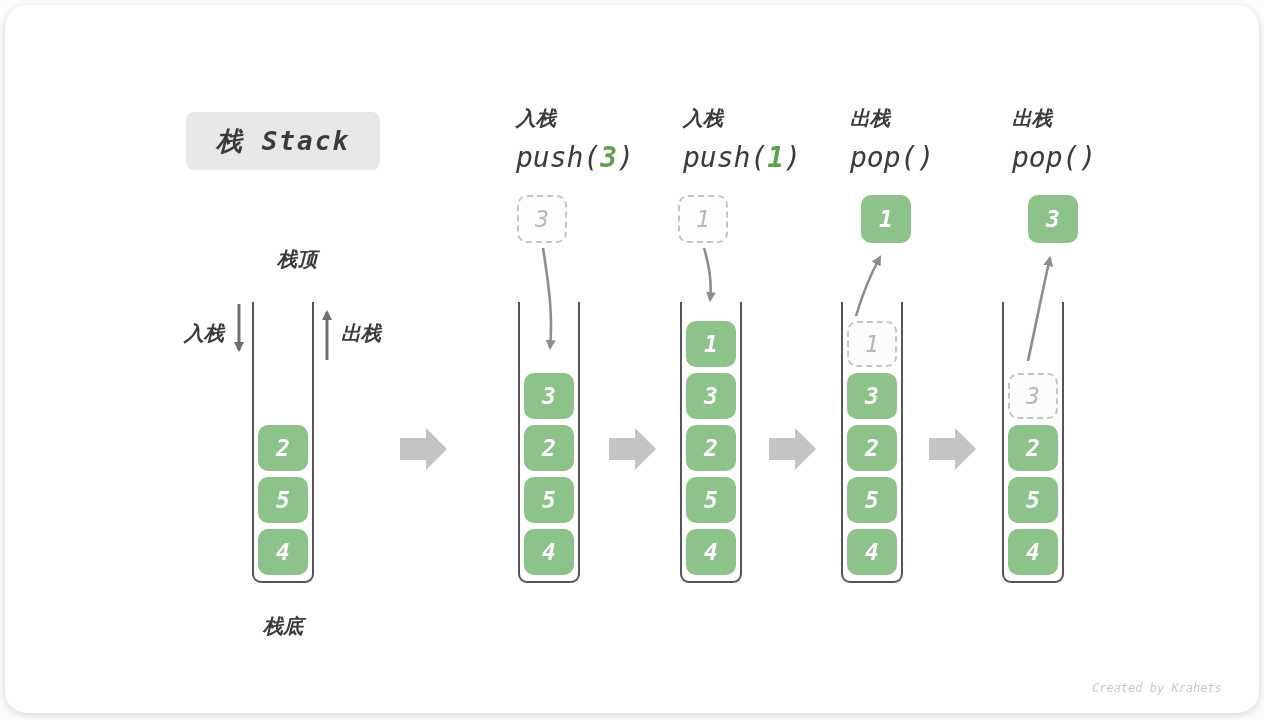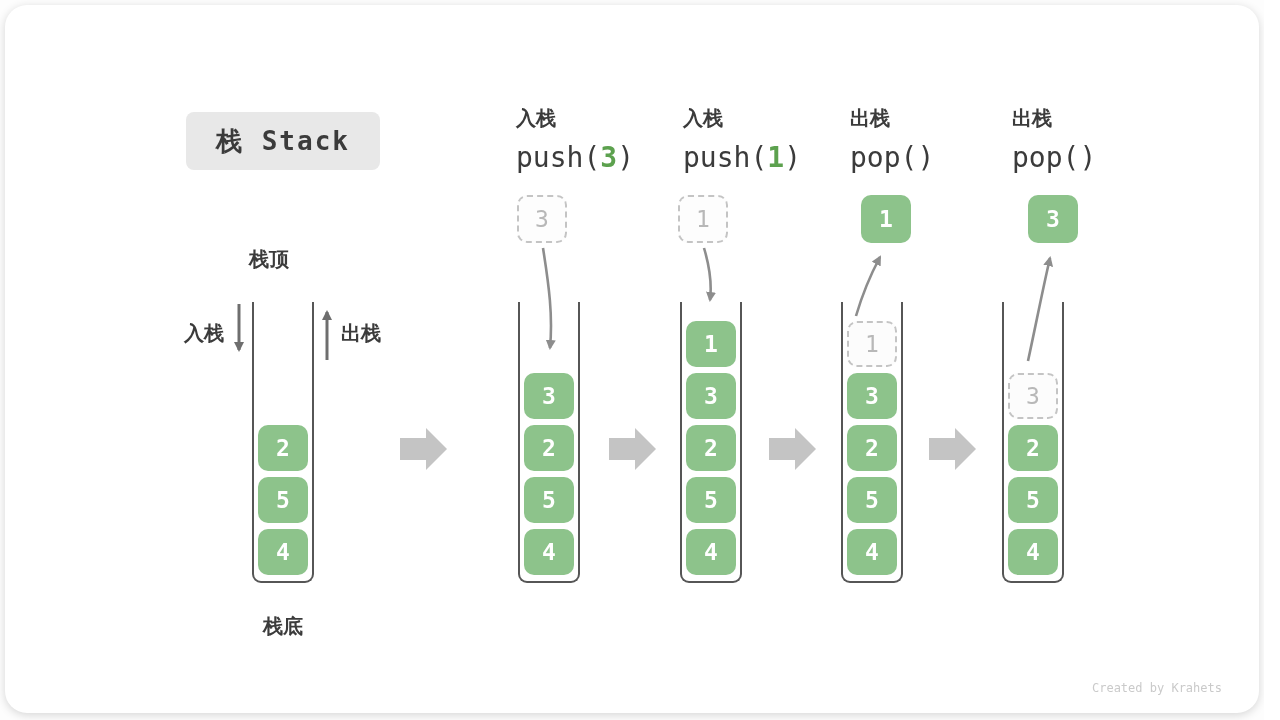--- a/index.html
+++ b/index.html
@@ -1,17 +1,17 @@
 <!DOCTYPE html>
 <html><head>
 <meta charset="utf-8">
 <style>
   html,body{margin:0;padding:0;background:#ffffff;}
   .canvas{position:relative;width:1264px;height:720px;background:#fdfdfd;overflow:hidden;
-          font-family:"DejaVu Sans","Liberation Sans",sans-serif;}
+          font-family:"DejaVu Sans","Liberation Sans",sans-serif;font-style:italic;}
   .card{position:absolute;left:5px;top:5px;right:5px;bottom:7px;background:#ffffff;
         border-radius:22px;box-shadow:0 2px 10px rgba(0,0,0,0.16);}
   .title-box{position:absolute;left:186px;top:112px;width:194px;height:58px;background:#e8e8e8;
         border-radius:8px;display:flex;align-items:center;justify-content:center;
         font-family:"DejaVu Sans Mono",monospace;font-weight:700;font-size:26px;color:#3b3b3b;letter-spacing:2px;}
   .op{position:absolute;top:107px;}
   .op-l1{font-size:20px;font-weight:700;color:#3b3b3b;line-height:22px;}
   .op-l2{margin-top:12px;font-family:"DejaVu Sans Mono",monospace;font-size:28px;color:#3b3b3b;}
   .op-l2 .arg{color:#5ca14e;font-weight:700;}
   .stack{position:absolute;top:302px;width:62px;height:281px;box-sizing:border-box;
@@ -21,21 +21,21 @@
   .cell{width:50px;height:46px;min-height:46px;margin-top:6px;border-radius:10px;background:#8dc38b;
         color:#ffffff;display:flex;align-items:center;justify-content:center;box-sizing:border-box;
         font-family:"DejaVu Sans Mono",monospace;font-weight:700;font-size:23px;}
   .cell.ghost{background:#fcfcfc;border:2px dashed #c4c4c4;color:#b8b8b8;font-weight:500;}
   .float{position:absolute;top:195px;width:50px;height:48px;border-radius:10px;box-sizing:border-box;
         display:flex;align-items:center;justify-content:center;
         font-family:"DejaVu Sans Mono",monospace;font-size:23px;}
   .float.ghost{border:2px dashed #c4c4c4;color:#b8b8b8;background:#fdfdfd;font-weight:500;}
   .float.solid{background:#8dc38b;color:#ffffff;font-weight:700;}
   .lbl{position:absolute;font-size:20px;font-weight:700;color:#3b3b3b;}
-  .lbl-top{left:249px;top:246px;width:68px;text-align:left;}
+  .lbl-top{left:249px;top:246px;width:68px;text-align:right;}
   .lbl-bottom{left:249px;top:613px;width:68px;text-align:center;}
   .lbl-push{left:184px;top:320px;}
   .lbl-pop{left:341px;top:320px;}
   .overlay{position:absolute;left:0;top:0;pointer-events:none;}
   .credit{position:absolute;right:42px;bottom:25px;font-family:"DejaVu Sans Mono",monospace;
         font-size:12px;color:#cacaca;}
 </style>
 </head>
 <body>
 

